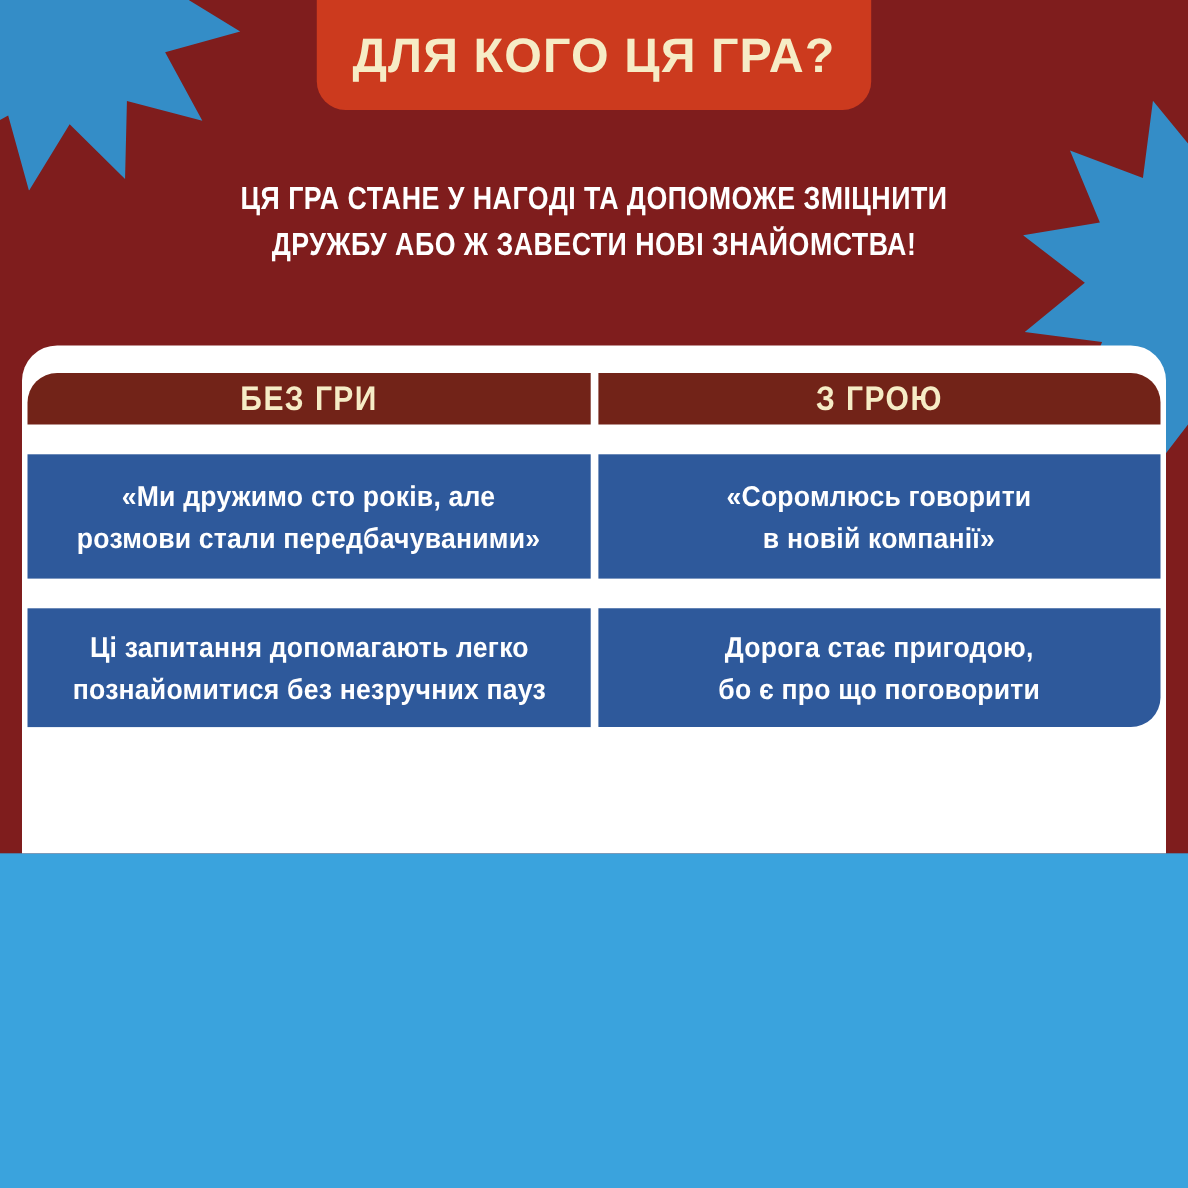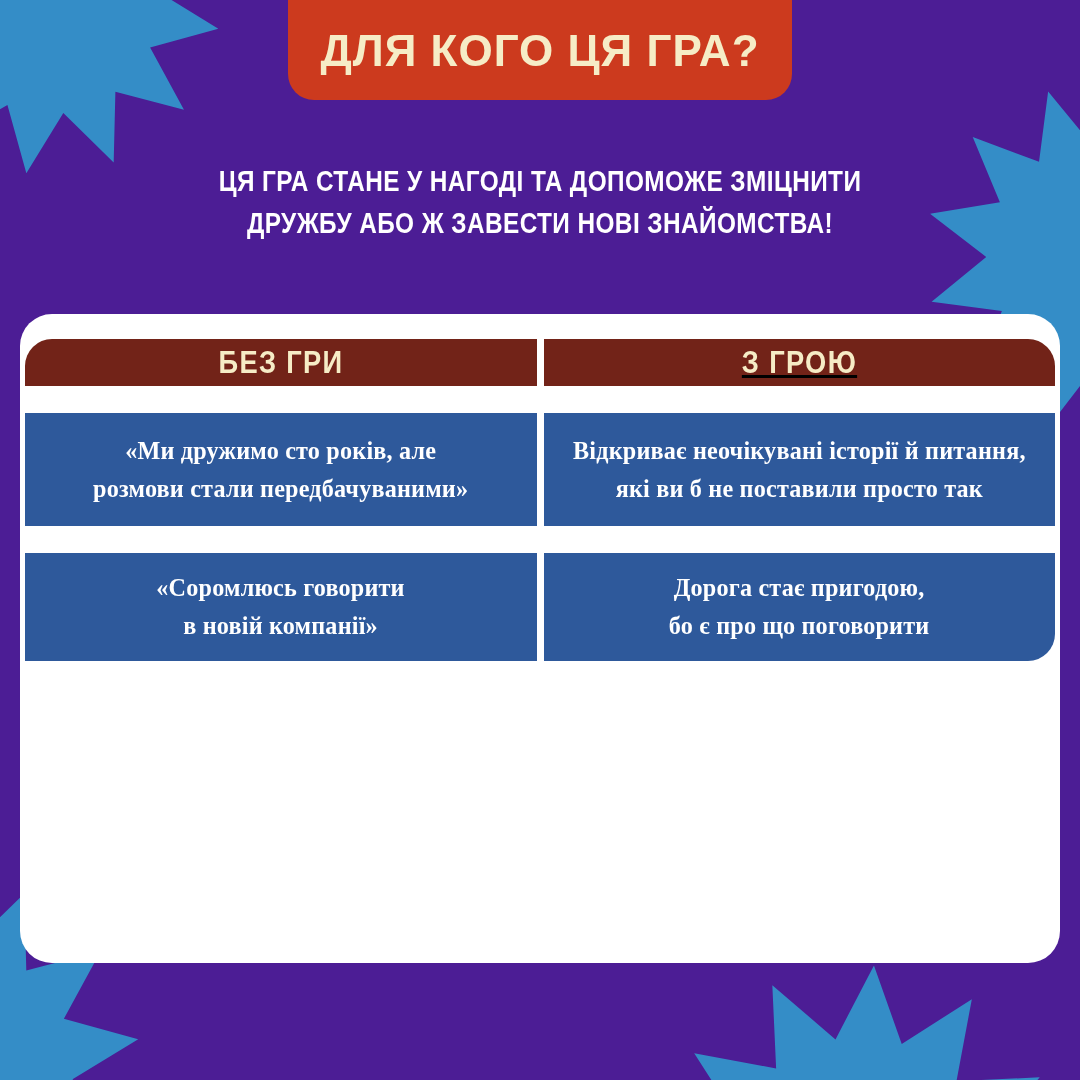--- a/index.html
+++ b/index.html
@@ -1,18 +1,18 @@
 <!DOCTYPE html>
 <html><head>
 <meta charset="utf-8">
 <style>
   html,body{margin:0;padding:0;background:#3AA3DD;}
   .canvas{
-    position:relative;width:1080px;height:1080px;overflow:hidden;
-    background:#4c1d95;font-family:"Liberation Sans",sans-serif;
+    position:relative;width:1080px;height:776px;overflow:hidden;
+    background:#7f1d1d;font-family:"Liberation Sans",sans-serif;
   }
   
   .burst{
     position:absolute;background:#348DC7;z-index:0;
     clip-path:polygon(100% 50%,80.9% 58.3%,93.3% 75%,72.6% 72.6%,75% 93.3%,58.3% 80.9%,50% 100%,41.7% 80.9%,25% 93.3%,27.4% 72.6%,6.7% 75%,19.1% 58.3%,0% 50%,19.1% 41.7%,6.7% 25%,27.4% 27.4%,25% 6.7%,41.7% 19.1%,50% 0%,58.3% 19.1%,75% 6.7%,72.6% 27.4%,93.3% 25%,80.9% 41.7%);
   }
   .burst-tl{left:-120px;top:-165px;width:340px;height:340px;transform:rotate(8deg);}
   .burst-r {left:925px;top:85px;width:340px;height:340px;transform:rotate(14deg);}
   .burst-bl{left:-230px;top:880px;width:370px;height:370px;transform:rotate(22deg);}
   .burst-br{left:660px;top:965px;width:400px;height:400px;transform:rotate(4deg);}
@@ -40,33 +40,33 @@
   
   .table{
     position:absolute;left:20px;top:314px;width:1040px;z-index:2;
     background:#FFFFFF;border-radius:32px;overflow:hidden;
     box-sizing:border-box;padding:5px;
     display:grid;grid-template-columns:1fr 1fr;
     grid-template-rows:67px 133px 128px 128px 155px;gap:7px;
   }
   .cell{display:flex;align-items:center;justify-content:center;overflow:hidden;margin-top:20px;}
   .cell.head{background:#722318;}
-  .cell.body{background:#2E599B;font-family:Liberation Serif, serif;}
+  .cell.body{background:#2E599B;}
   .head .txt{
     color:#F6ECC6;font-size:31px;font-weight:bold;letter-spacing:1.5px;
     white-space:nowrap;transform:scaleX(0.88);transform-origin:50% 50%;
   }
   .body .txt{
     color:#FFFFFF;font-size:26px;font-weight:bold;line-height:38px;
     text-align:center;transform:scaleX(0.93);transform-origin:50% 50%;
     letter-spacing:0.2px;
   }
   .body .txt .line{white-space:nowrap;}
   .head-left{border-top-left-radius:27px;}
-  .head-right{border-top-right-radius:27px;text-decoration:underline;}
+  .head-right{border-top-right-radius:27px;}
   .foot-left{border-bottom-left-radius:27px;}
   .foot-right{border-bottom-right-radius:27px;align-items:center;}
 </style>
 </head>
 <body>
 
 <div class="canvas">
 
   <div class="burst burst-tl"></div>
   <div class="burst burst-r"></div>
@@ -90,31 +90,31 @@
     <div class="cell head head-right">
       <span class="txt">З ГРОЮ</span>
     </div>
 
     <div class="cell body">
       <div class="txt">
         <div class="line">«Ми дружимо сто років, але</div>
         <div class="line">розмови стали передбачуваними»</div>
       </div>
     </div>
-    <div class="cell body">
-      <div class="txt">
-        <div class="line">Відкриває неочікувані історії й питання,</div>
-        <div class="line">які ви б не поставили просто так</div>
-      </div>
-    </div>
 
     <div class="cell body">
       <div class="txt">
         <div class="line">«Соромлюсь говорити</div>
         <div class="line">в новій компанії»</div>
+      </div>
+    </div>
+    <div class="cell body">
+      <div class="txt">
+        <div class="line">Ці запитання допомагають легко</div>
+        <div class="line">познайомитися без незручних пауз</div>
       </div>
     </div>
 
 
     <div class="cell body foot-right">
       <div class="txt">
         <div class="line">Дорога стає пригодою,</div>
         <div class="line">бо є про що поговорити</div>
       </div>
     </div>

